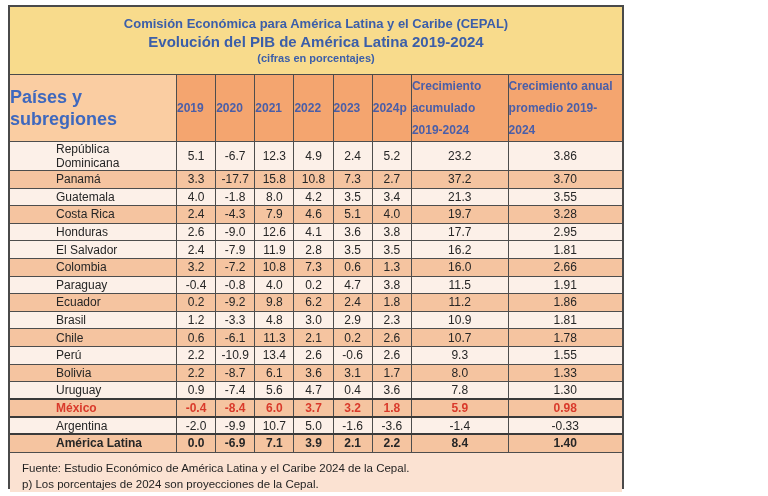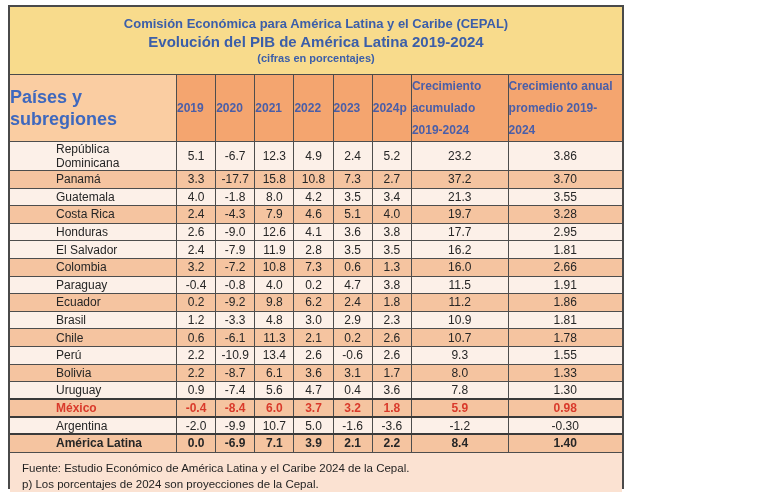--- a/index.html
+++ b/index.html
@@ -299,22 +299,22 @@
           <td>0.98</td>
         </tr>
         <tr class="row-light">
           <td class="country">Argentina</td>
           <td>-2.0</td>
           <td>-9.9</td>
           <td>10.7</td>
           <td>5.0</td>
           <td>-1.6</td>
           <td>-3.6</td>
-          <td>-1.2</td>
-          <td>-0.30</td>
+          <td>-1.4</td>
+          <td>-0.33</td>
         </tr>
         <tr class="row-salmon row-total">
           <td class="country">América Latina</td>
           <td>0.0</td>
           <td>-6.9</td>
           <td>7.1</td>
           <td>3.9</td>
           <td>2.1</td>
           <td>2.2</td>
           <td>8.4</td>

